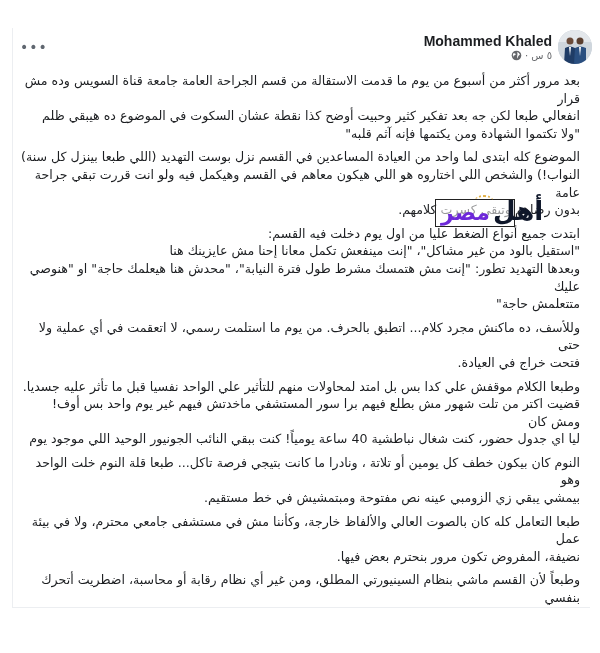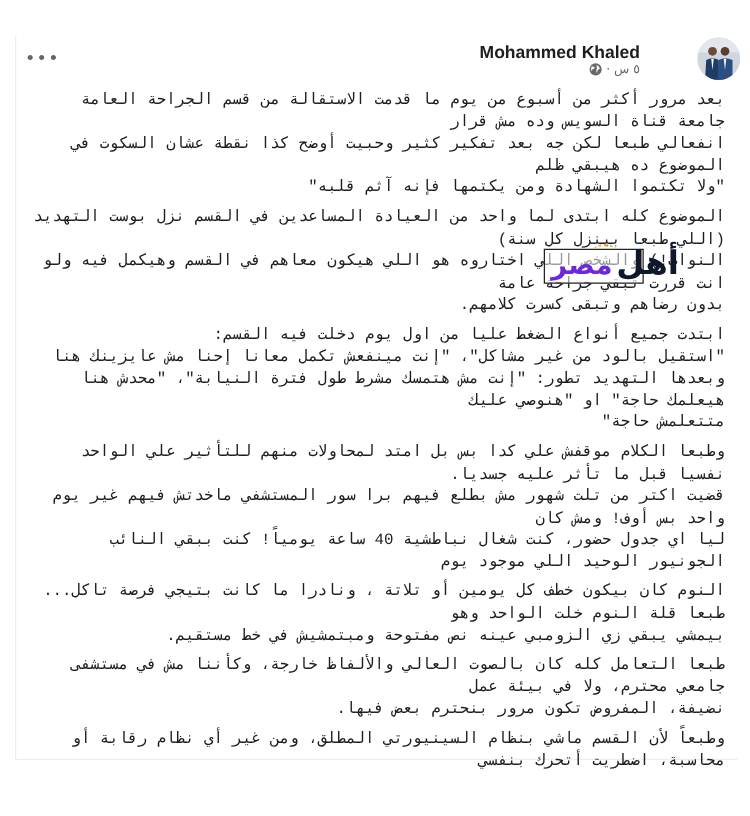--- a/index.html
+++ b/index.html
@@ -27,21 +27,20 @@
       border-bottom: 1px solid #eceef1;
     }
     .header {
       position: absolute;
       top: 30px;
       right: 8px;
       height: 34px;
       display: flex;
       flex-direction: row;
       align-items: center;
-      gap: 40px;
     }
     .author-meta {
       display: flex;
       flex-direction: column;
       align-items: flex-end;
       margin-right: 6px;
     }
     .author-name {
       font-family: "Liberation Sans", sans-serif;
       font-weight: bold;
@@ -89,21 +88,20 @@
       left: 20px;
       right: 20px;
       direction: rtl;
       text-align: right;
       font-size: 12.6px;
       line-height: 17.6px;
       color: #1c1e21;
     }
     .body p {
       margin-bottom: 6px;
-      font-family: Liberation Mono, monospace;
     }
     .body .line {
       display: block;
     }
     .watermark {
       position: absolute;
       left: 435px;
       top: 195px;
       width: 120px;
       height: 38px;
@@ -200,20 +198,24 @@
       <span class="line">النواب!) والشخص اللي اختاروه هو اللي هيكون معاهم في القسم وهيكمل فيه ولو انت قررت تبقي جراحة عامة</span>
       <span class="line">بدون رضاهم وتبقى كسرت كلامهم.</span>
     </p>
     <p>
       <span class="line">ابتدت جميع أنواع الضغط عليا من اول يوم دخلت فيه القسم:</span>
       <span class="line">"استقيل بالود من غير مشاكل"، "إنت مينفعش تكمل معانا إحنا مش عايزينك هنا</span>
       <span class="line">وبعدها التهديد تطور: "إنت مش هتمسك مشرط طول فترة النيابة"، "محدش هنا هيعلمك حاجة" او "هنوصي عليك</span>
       <span class="line">متتعلمش حاجة"</span>
     </p>
     <p>
+      <span class="line">وللأسف، ده ماكنش مجرد كلام... اتطبق بالحرف. من يوم ما استلمت رسمي، لا اتعقمت في أي عملية ولا حتى</span>
+      <span class="line">فتحت خراج في العيادة.</span>
+    </p>
+    <p>
       <span class="line">وطبعا الكلام موقفش علي كدا بس بل امتد لمحاولات منهم للتأثير علي الواحد نفسيا قبل ما تأثر عليه جسديا.</span>
       <span class="line">قضيت اكتر من تلت شهور مش بطلع فيهم برا سور المستشفي ماخدتش فيهم غير يوم واحد بس أوف! ومش كان</span>
       <span class="line">ليا اي جدول حضور، كنت شغال نباطشية 40 ساعة يومياً! كنت ببقي النائب الجونيور الوحيد اللي موجود يوم</span>
     </p>
     <p>
       <span class="line">النوم كان بيكون خطف كل يومين أو تلاتة ، ونادرا ما كانت بتيجي فرصة تاكل... طبعا قلة النوم خلت الواحد وهو</span>
       <span class="line">بيمشي يبقي زي الزومبي عينه نص مفتوحة ومبتمشيش في خط مستقيم.</span>
     </p>
     <p>
       <span class="line">طبعا التعامل كله كان بالصوت العالي والألفاظ خارجة، وكأننا مش في مستشفى جامعي محترم، ولا في بيئة عمل</span>

